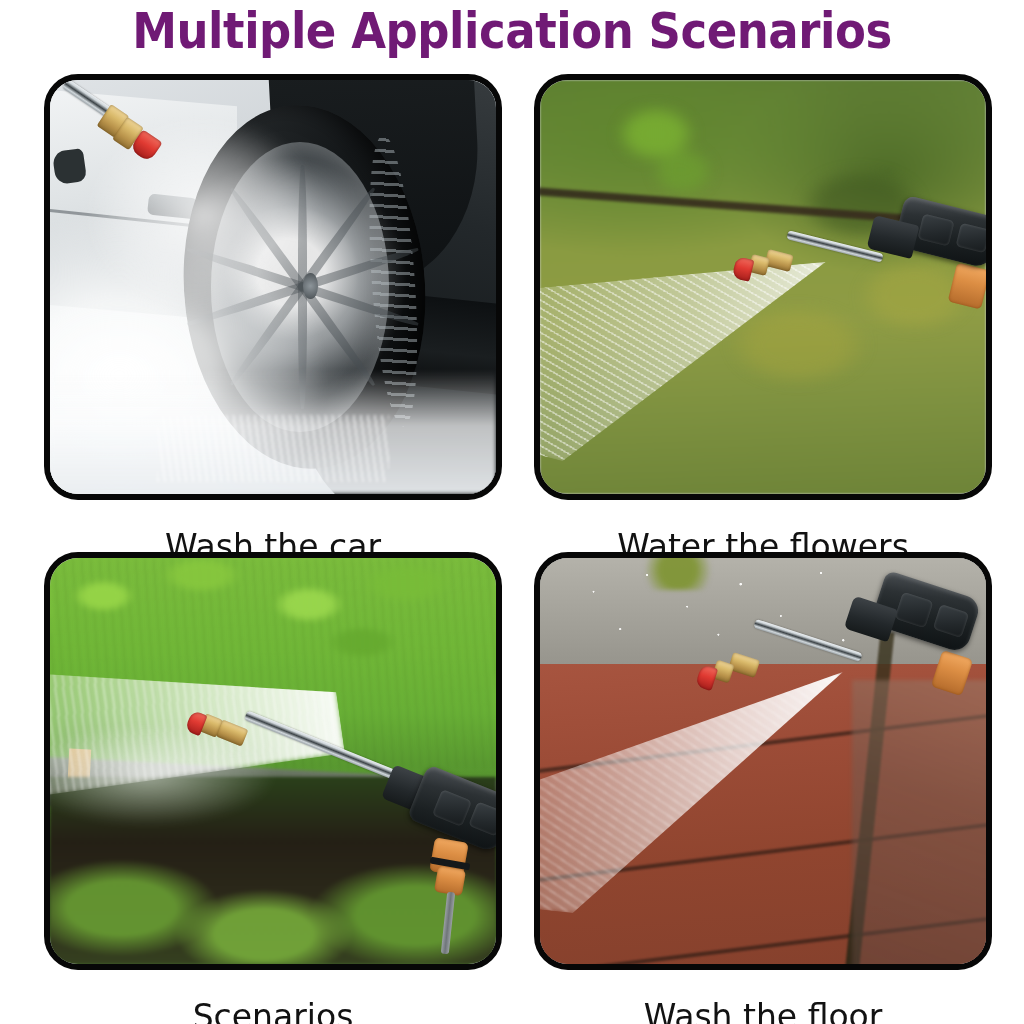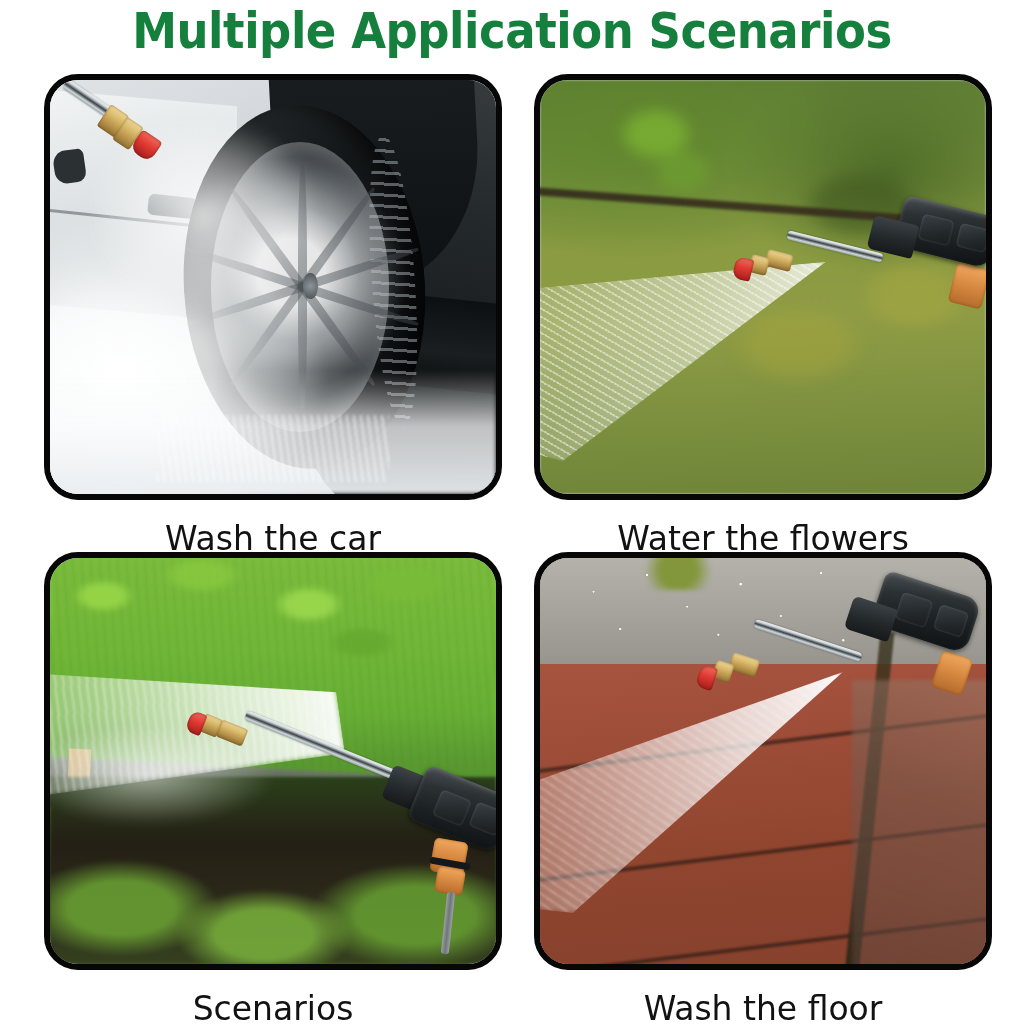--- a/index.html
+++ b/index.html
@@ -12,21 +12,21 @@
     position:relative;
   }
   .page{position:relative;width:1024px;height:1024px;}
 
   
   .title{
     position:absolute;top:2px;left:0;width:1024px;
     text-align:center;
     font-size:50px;
     font-weight:bold;
-    color:#15803d;
+    color:#701a75;
     letter-spacing:-0.5px;
     line-height:58px;
     white-space:nowrap;
   }
   .title span{display:inline-block;transform:scaleX(0.90);transform-origin:center;}
 
   
   .grid{position:absolute;left:0;top:64px;width:1024px;height:960px;}
 
   .cell{position:absolute;width:466px;}
@@ -45,21 +45,21 @@
     box-sizing:content-box;
   }
   .cell.c3 .panel,.cell.c4 .panel{height:406px;}
 
   .caption{
     width:458px;
     text-align:center;
     font-size:33px;
     color:#121212;
     line-height:46px;
-    margin-top:16px;
+    margin-top:24px;
     white-space:nowrap;
   }
 
   .layer{position:absolute;inset:0;}
 
   
   .p1-bg{
     background:
       radial-gradient(110% 80% at 18% 78%, rgba(255,255,255,.95) 0%, rgba(245,247,248,.75) 28%, rgba(215,220,224,0) 62%),
       linear-gradient(160deg,#dfe3e6 0%,#c9ced2 40%,#aeb4b8 100%);

